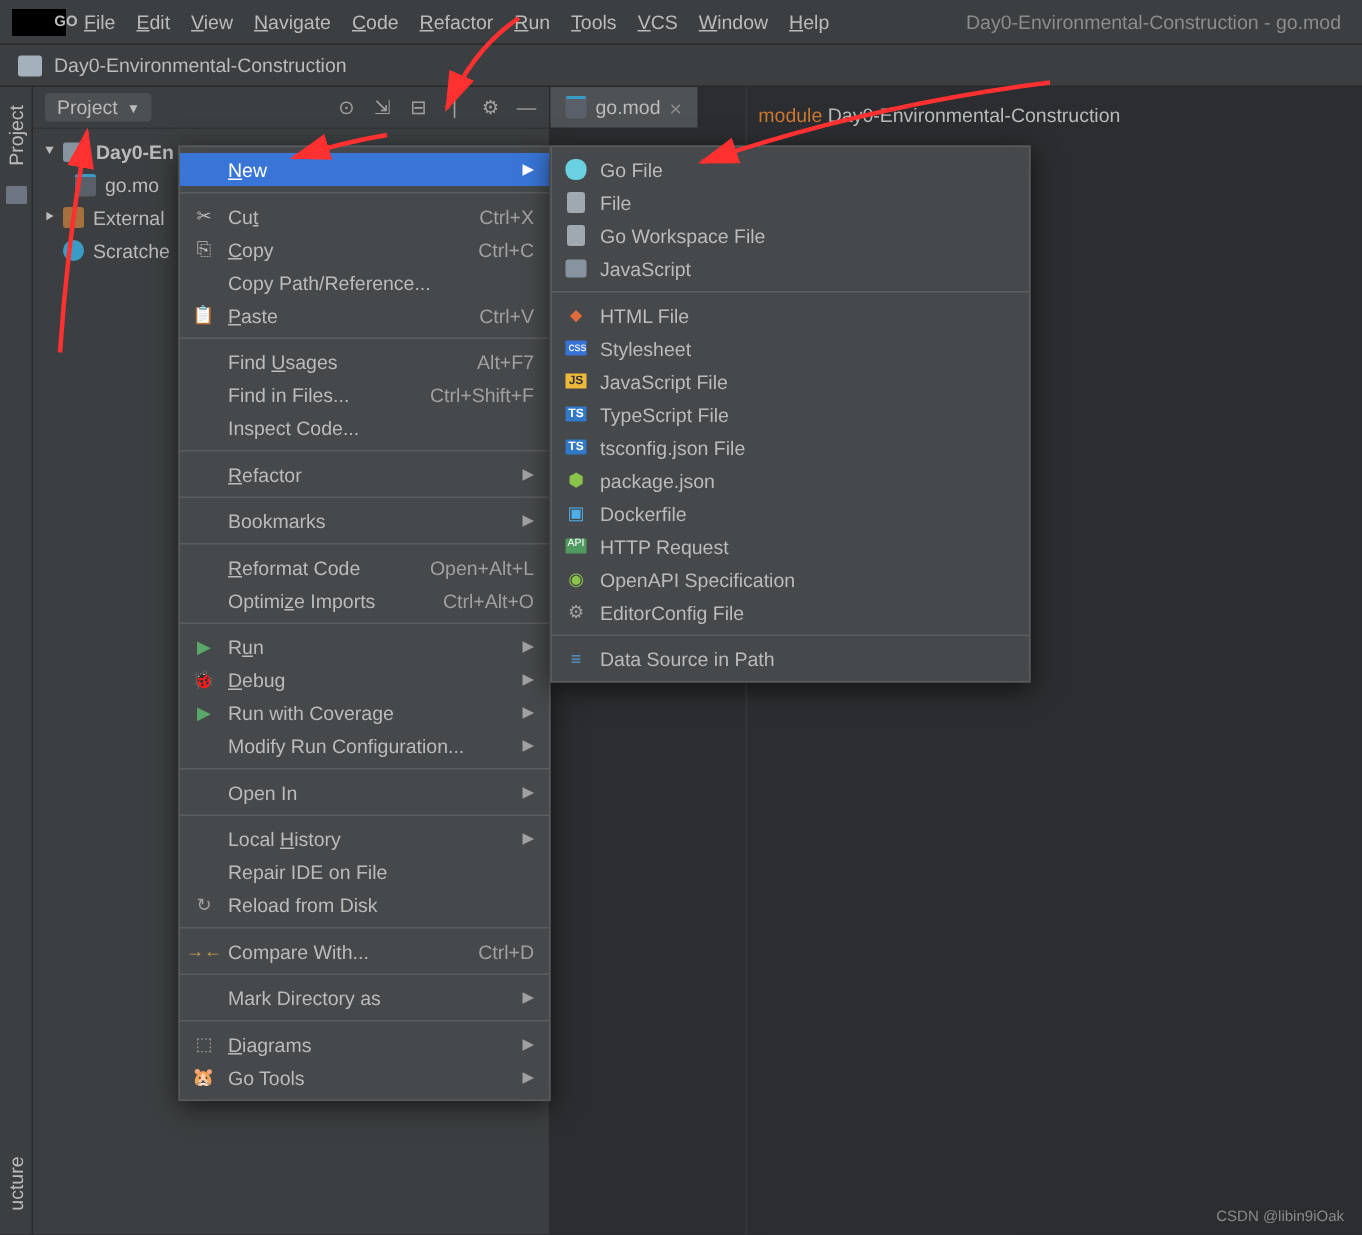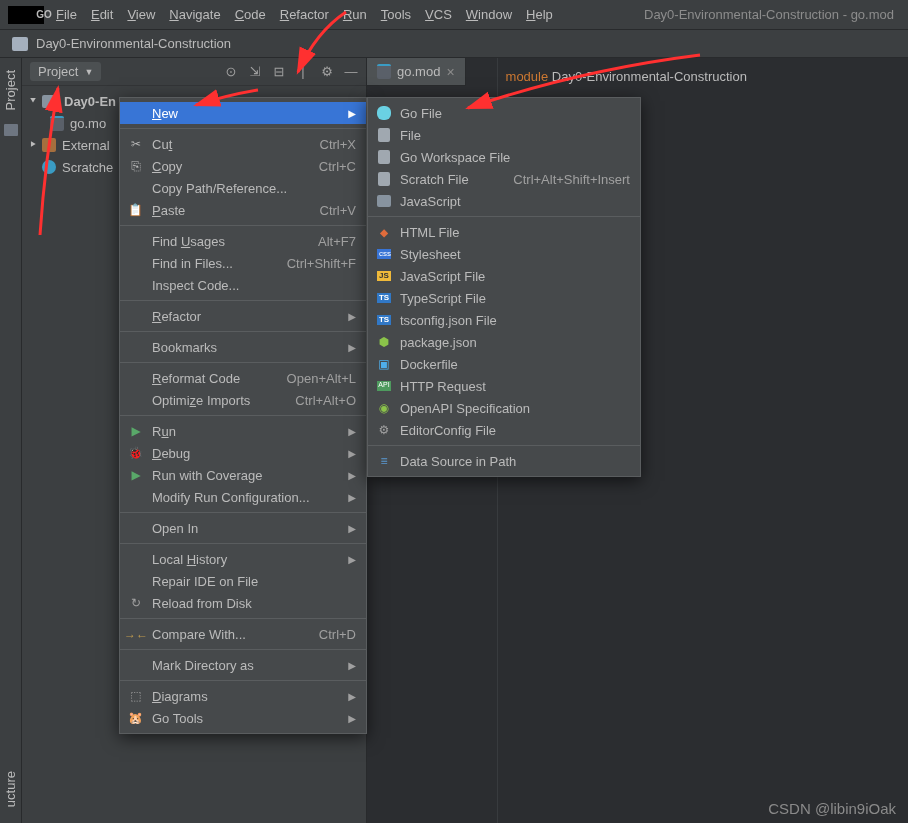--- a/index.html
+++ b/index.html
@@ -42,33 +42,33 @@
     .editor-tabs { height: 28px; background: #3c3f41; display: flex; align-items: stretch; border-bottom: 1px solid #282a2c; }
     .editor-tab { display: flex; align-items: center; padding: 0 10px; gap: 6px; background: #4e5254; color: #bbbbbb; border-right: 1px solid #282a2c; }
     .tab-close { color: #8c8c8c; cursor: pointer; font-size:14px; }
     .editor-content { padding: 8px 20px 8px 40px; position:relative; }
     .gutter { position:absolute; left:0; top:0; width:32px; height:100%; border-right:1px solid #383b3e; }
     .code-line { color: #bbbbbb; font-family: "Consolas", monospace; font-size: 13px; line-height: 22px; white-space: pre; }
     .code-kw { color: #cc7832; }
     
     .ctx-menu { position: absolute; background: #46494b; border: 1px solid #5a5d5f; box-shadow: 0 4px 16px rgba(0,0,0,0.6); z-index: 100; padding: 4px 0; }
     .ctx-menu.main { left: 119px; top: 97px; width: 248px; }
-    .ctx-menu.sub { left: 367px; top: 97px; width: 274px; }
+    .ctx-menu.sub { left: 367px; top: 97px; width: 320px; }
     .menu-row { display: flex; align-items: center; height: 22px; padding: 0 10px 0 32px; color: #bbbbbb; cursor: pointer; position: relative; }
     .menu-row.highlighted { background: #3875d6; color: #fff; }
     .menu-row .m-icon { position: absolute; left: 8px; width: 16px; height: 16px; display:flex; align-items:center; justify-content:center; font-size:12px; }
     .menu-row .m-shortcut { margin-left: auto; color: #a0a0a0; padding-left: 20px; }
     .menu-row .m-arrow { margin-left: auto; color: #a0a0a0; font-size:10px; }
     .menu-row.highlighted .m-arrow { color: #fff; }
     .menu-label .und { text-decoration: underline; }
     .menu-sep { height: 1px; background: #5a5d5f; margin: 4px 0; }
     
     .arrow-svg { position: absolute; pointer-events: none; z-index: 200; }
     
-    .watermark { position: absolute; bottom: 6px; right: 12px; color: #8a8a8a; font-size: 15px; z-index: 300; margin-left: 28px; }
+    .watermark { position: absolute; bottom: 6px; right: 12px; color: #8a8a8a; font-size: 10px; z-index: 300; margin-left: 28px; }
     
     .go-gopher { width:14px; height:14px; background:#6ad1e3; border-radius:6px; display:inline-block; }
     .ic-green { color:#59a869 !important; }
     .ic-orange { color:#c29d4e !important; }
     .ic-gray { color:#a0a0a0 !important; }
     .ic-run { color: #59a869; }
     .ic-bug { color: #59a869; }
   </style>
 </head>
 <body>
@@ -281,27 +281,20 @@
       <span class="m-icon">
         <span style="display:inline-block;width:12px;height:14px;background:#a0a8b0;border-radius:2px;"></span>
       </span>
       <span class="menu-label">File</span>
     </div>
     <div class="menu-row">
       <span class="m-icon">
         <span style="display:inline-block;width:12px;height:14px;background:#a0a8b0;border-radius:2px;"></span>
       </span>
       <span class="menu-label">Go Workspace File</span>
-    </div>
-    <div class="menu-row">
-      <span class="m-icon">
-        <span style="display:inline-block;width:12px;height:14px;background:#a0a8b0;border-radius:2px;"></span>
-      </span>
-      <span class="menu-label">Scratch File</span>
-      <span class="m-shortcut">Ctrl+Alt+Shift+Insert</span>
     </div>
     <div class="menu-row">
       <span class="m-icon">
         <span style="display:inline-block;width:14px;height:12px;background:#87939f;border-radius:2px;"></span>
       </span>
       <span class="menu-label">JavaScript</span>
     </div>
     <div class="menu-sep"></div>
     <div class="menu-row">
       <span class="m-icon">

